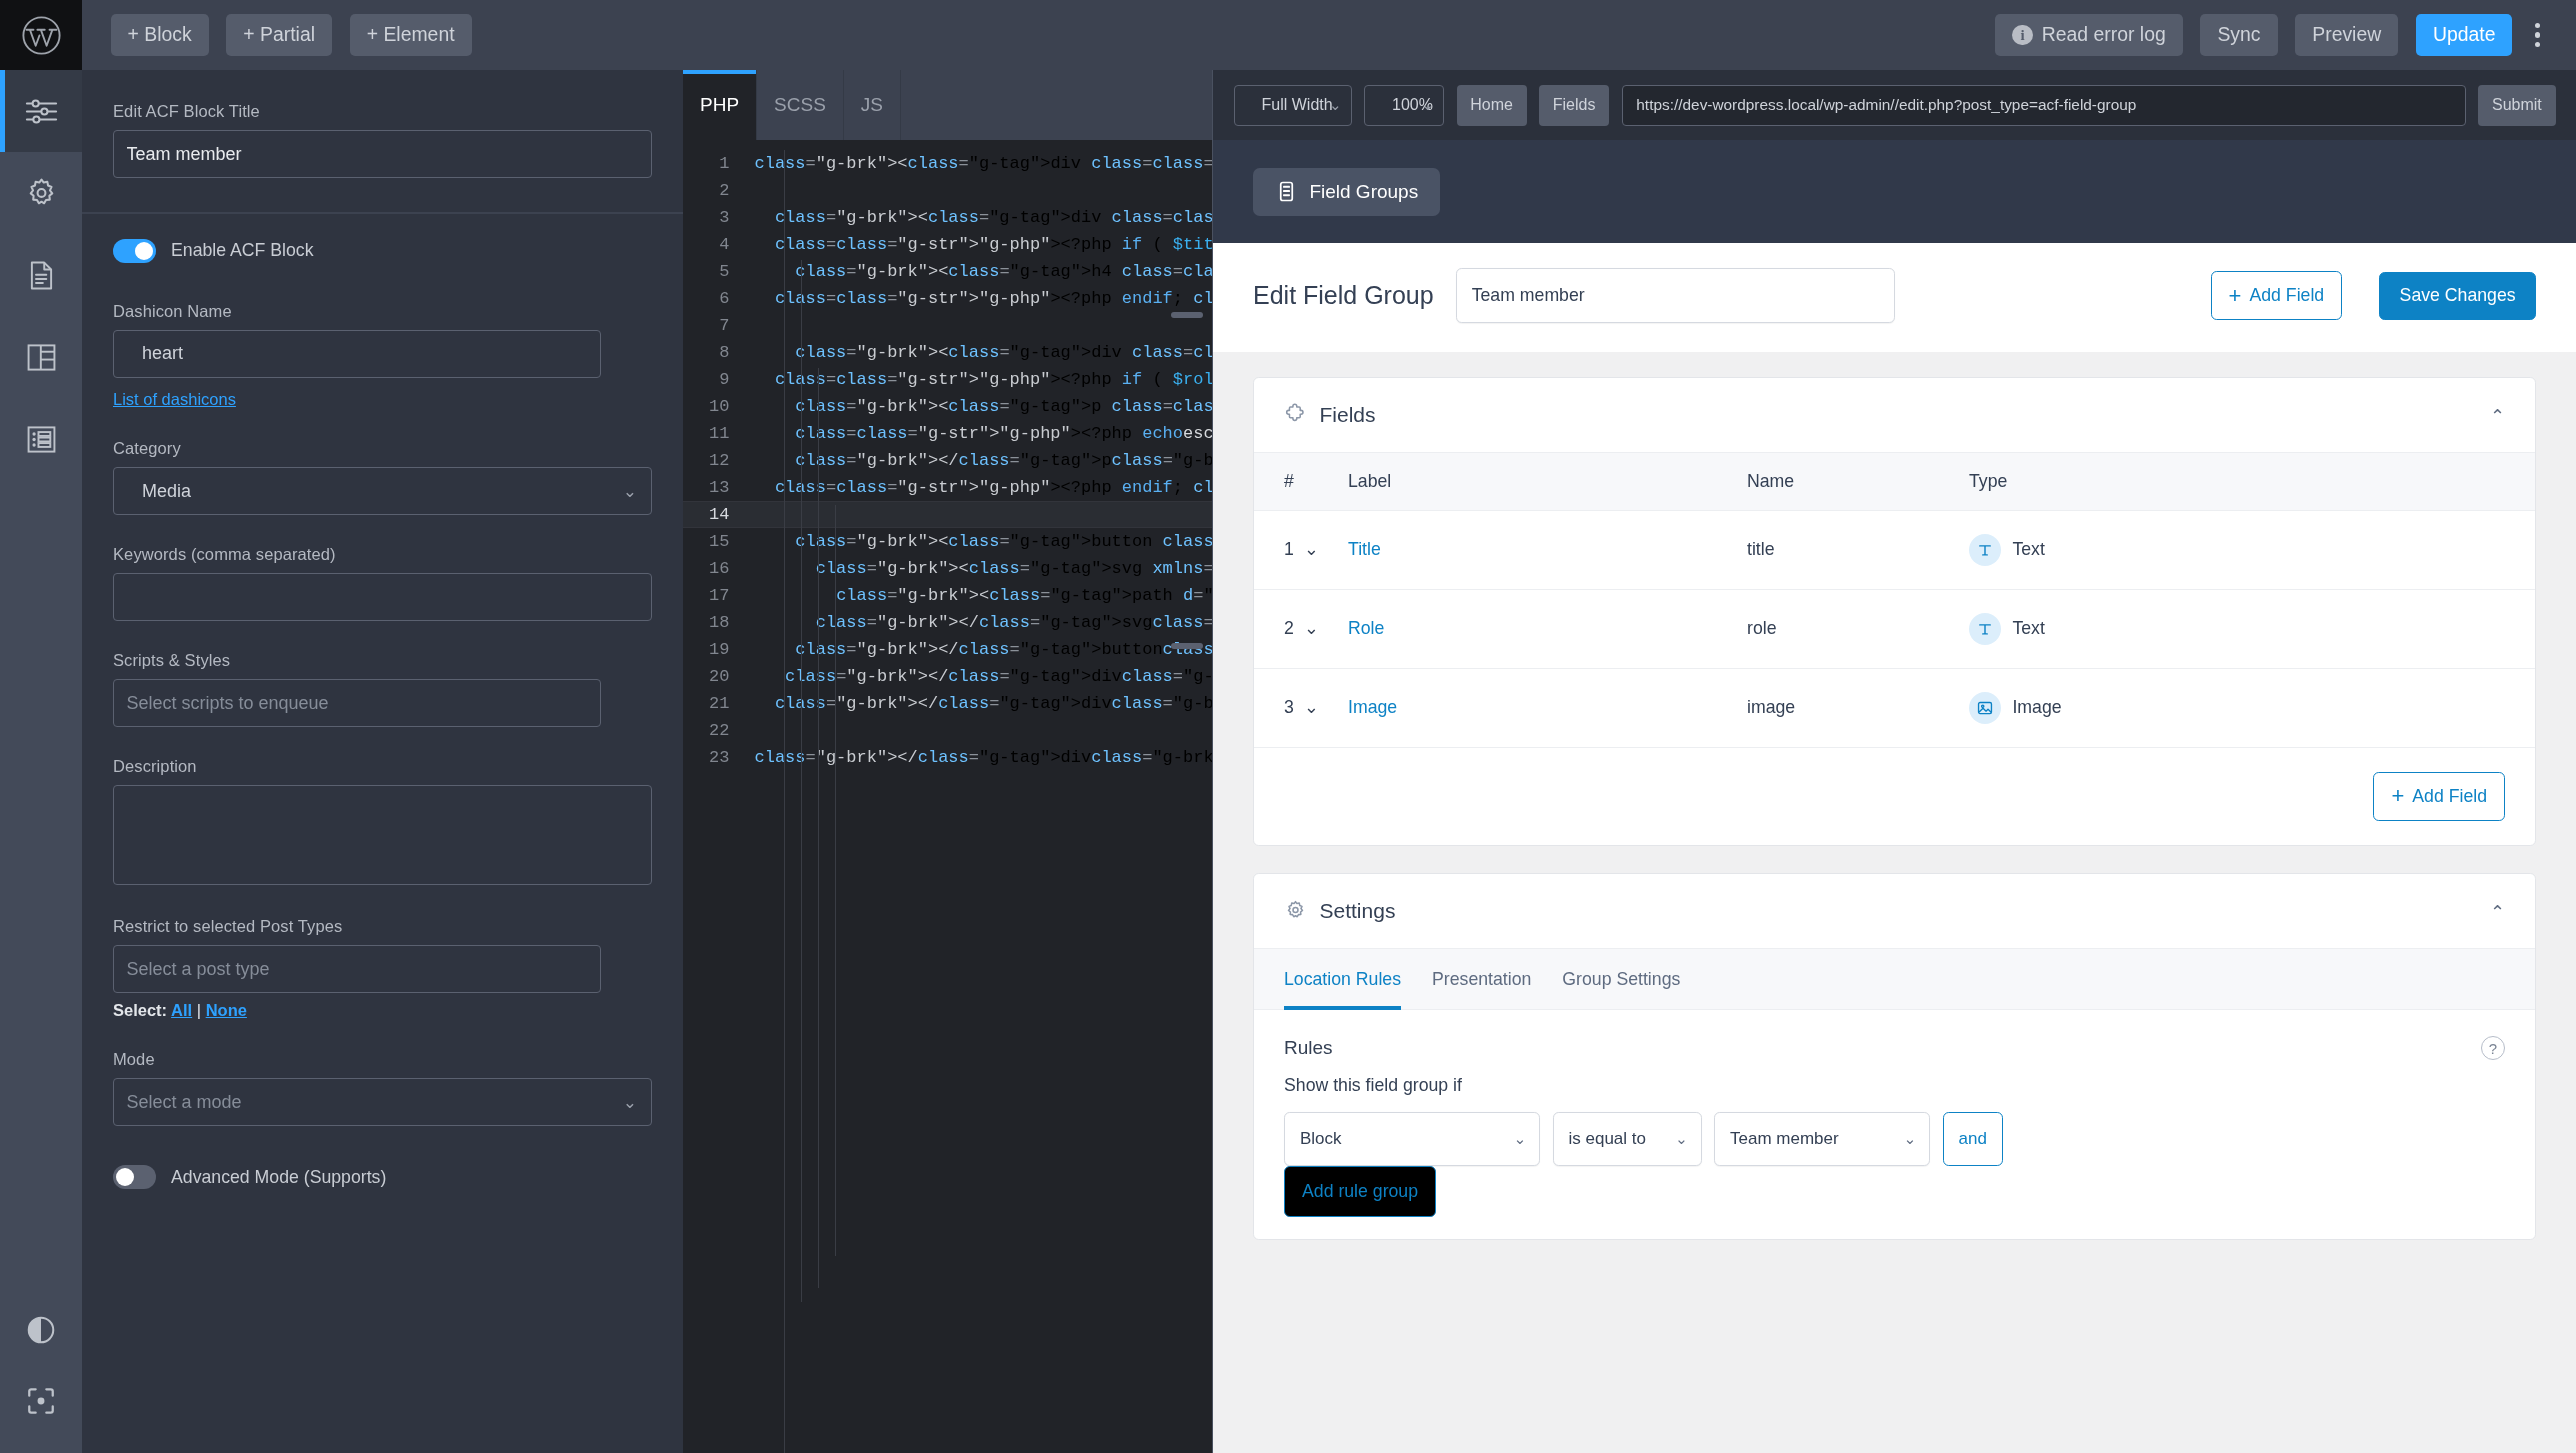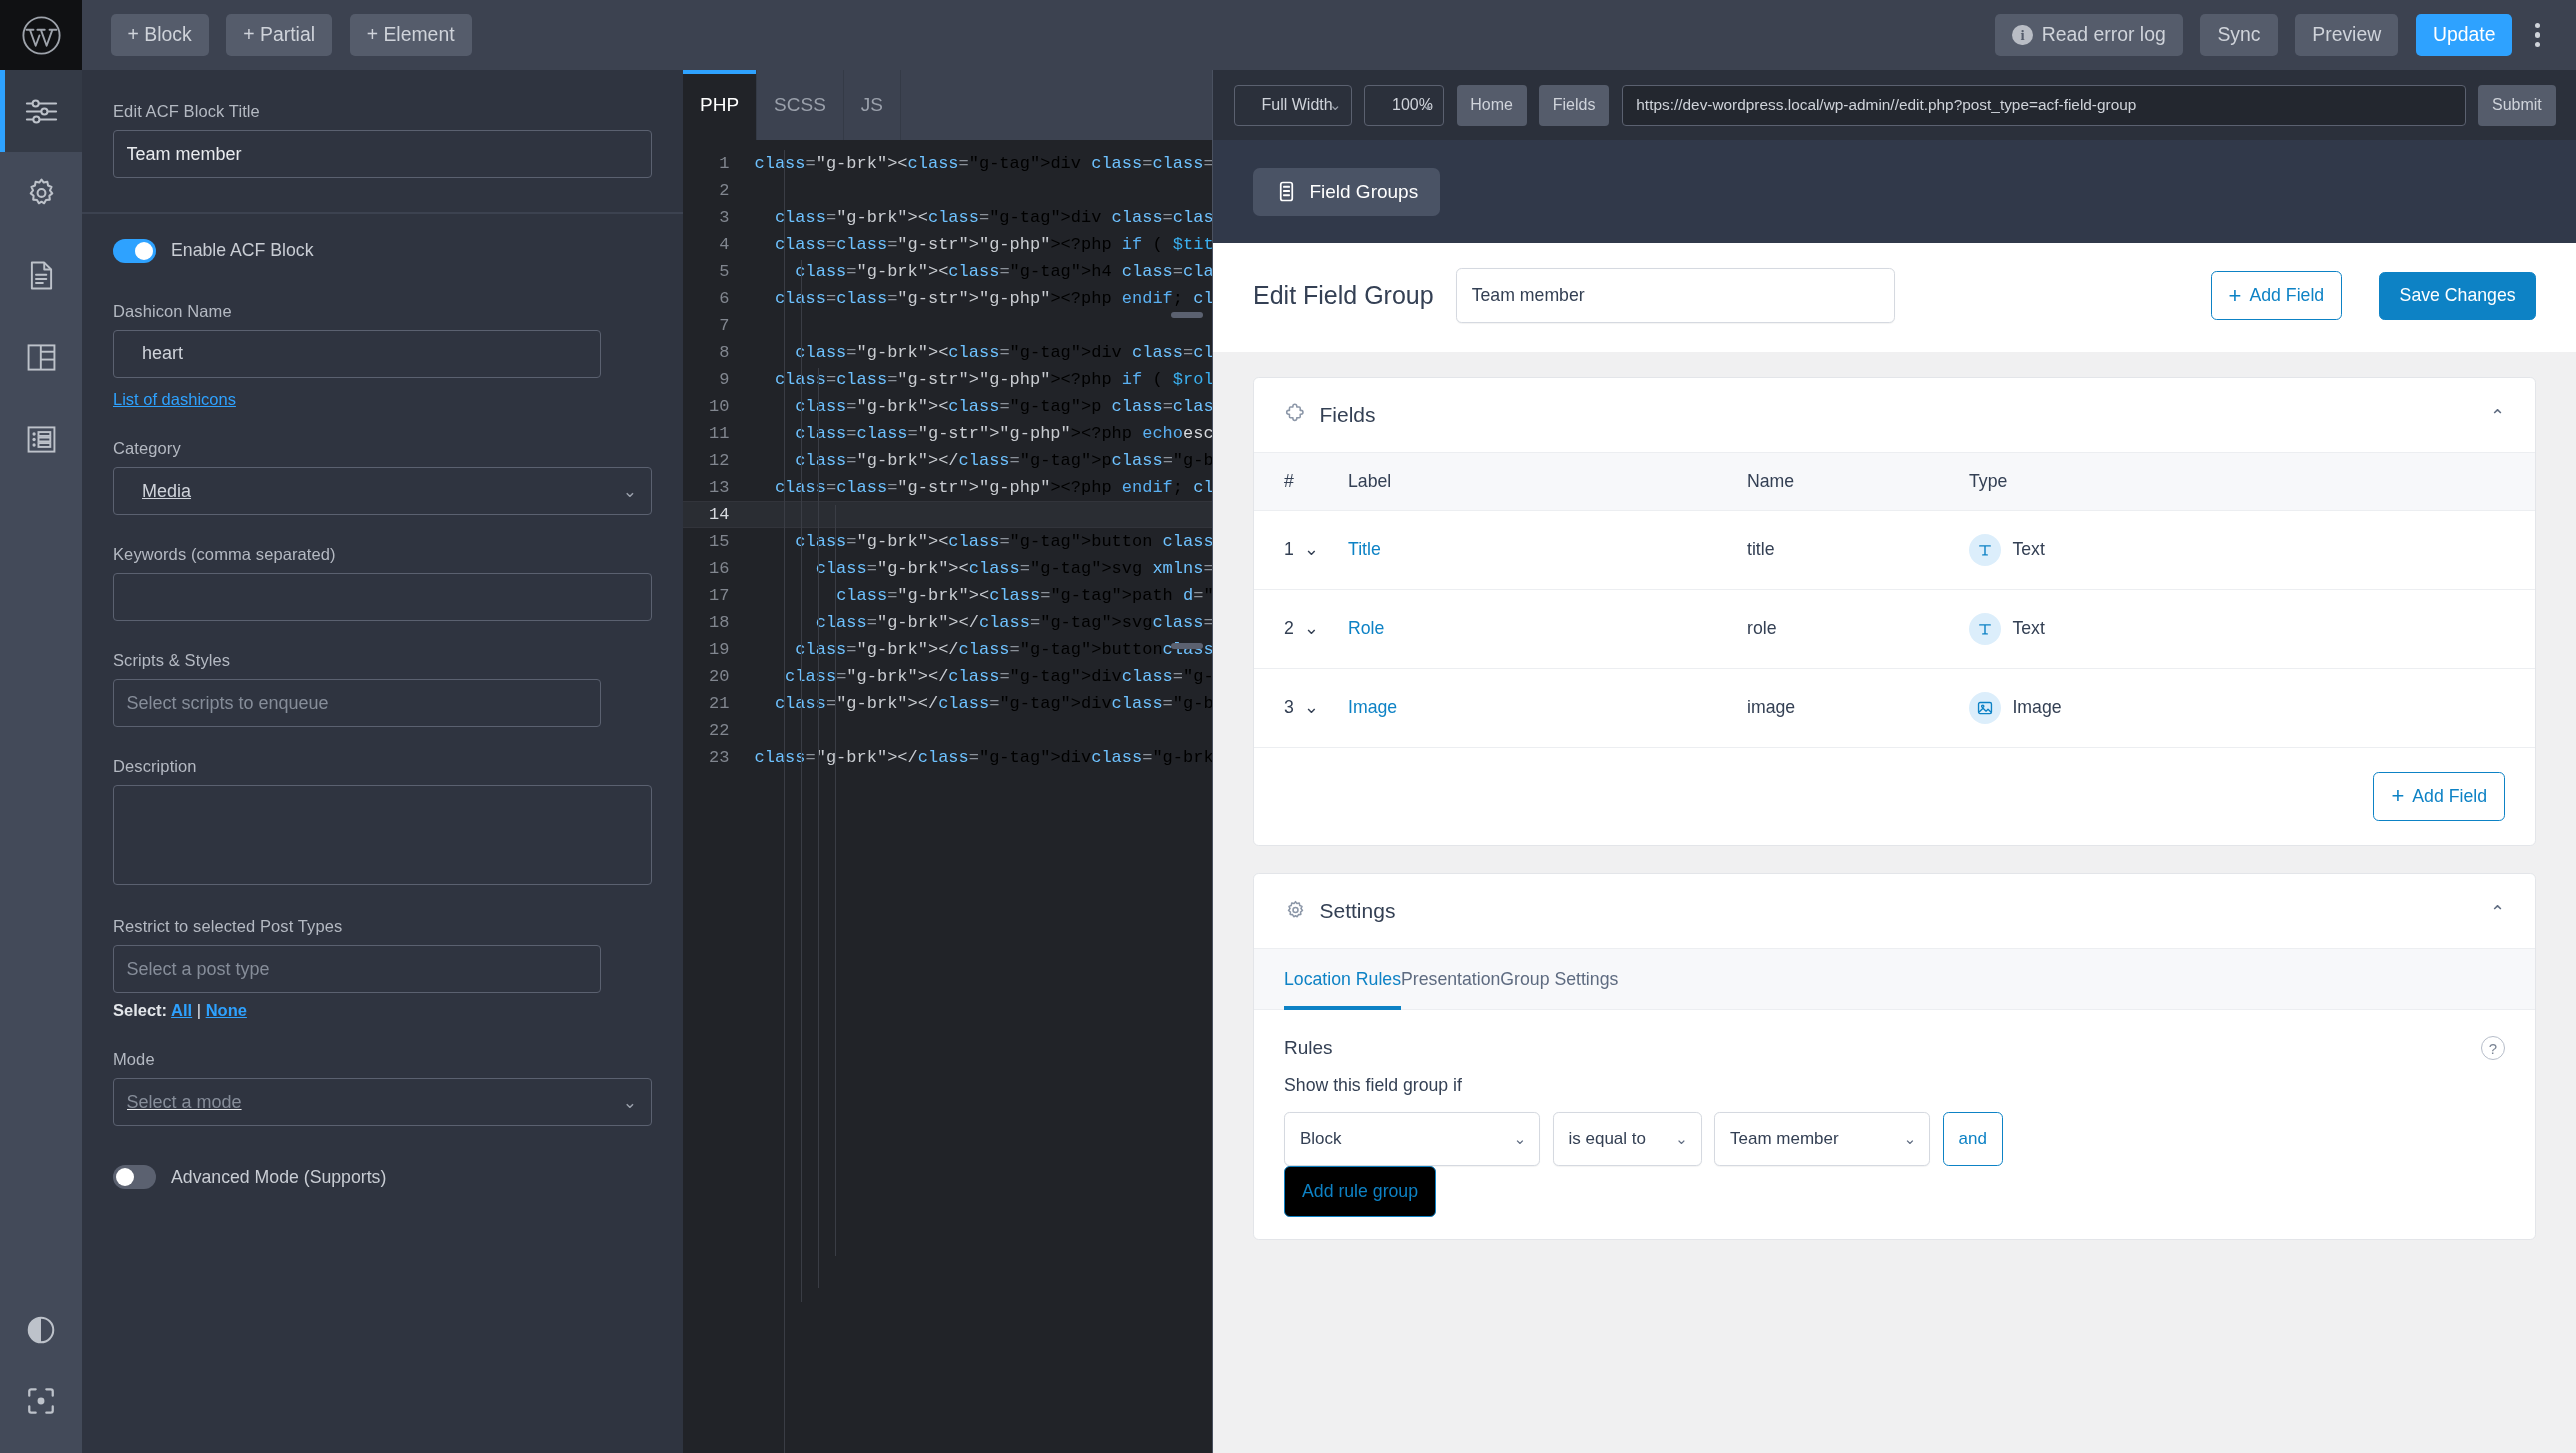--- a/index.html
+++ b/index.html
@@ -86,21 +86,21 @@
     width: 100%; height: 48px; background: transparent;
     border: 1.1px solid #5b6170; border-radius: 4px;
     color: #e9ebee; font-size: 18px; padding: 0 12.5px;
     font-family: "Liberation Sans", sans-serif;
   }
   .field::placeholder { color: #868d99; }
   .field.dim { color: #cfd3da; padding-left: 28px; }
   .field.narrow { width: 488px; }
   textarea.field { height: 100px; padding: 10.3px 12.5px; resize: none; }
   .sel-wrap { position: relative; width: 100%; }
-  .sel-wrap .field { padding-right: 40px; appearance: none; text-decoration: underline; }
+  .sel-wrap .field { padding-right: 40px; appearance: none; }
   .chev {
     position: absolute; right: 15px; top: 50%; transform: translateY(-50%);
     pointer-events: none; color: #9aa0ab; font-size: 17px; line-height: 1;
   }
   .link { color: #2ea2ff; text-decoration: underline; font-size: 16.5px; cursor: pointer; }
   .gap-lg { height: 39px; }
   .gap-md { height: 30px; }
   .gap-sm { height: 12.5px; }
 
   .toggle-row { display: flex; align-items: center; gap: 15px; }
@@ -266,21 +266,21 @@
   .typecell { display: inline-flex; align-items: center; gap: 11.4px; }
   .typeicon {
     width: 32px; height: 32px; border-radius: 50%; background: #dceefb;
     display: inline-flex; align-items: center; justify-content: center;
     color: #0d82c5; flex: 0 0 32px;
   }
   .card-foot { padding: 24px 30px; display: flex; justify-content: flex-end; }
 
   .tabbar {
     background: #f7f8fa; border-bottom: 1.1px solid #eceef1;
-    display: flex; padding: 0 30px; 
+    display: flex; padding: 0 30px; gap: 31px;
   }
   .stab {
     font-size: 17.7px; color: #5e6b80; padding: 20.5px 0 19.4px; cursor: pointer;
     position: relative; white-space: nowrap;
   }
   .stab.active { color: #0d82c5; }
   .stab.active::after {
     content: ""; position: absolute; left: 0; right: 0; bottom: -1.1px; height: 4.6px;
     background: #0d82c5;
   }

